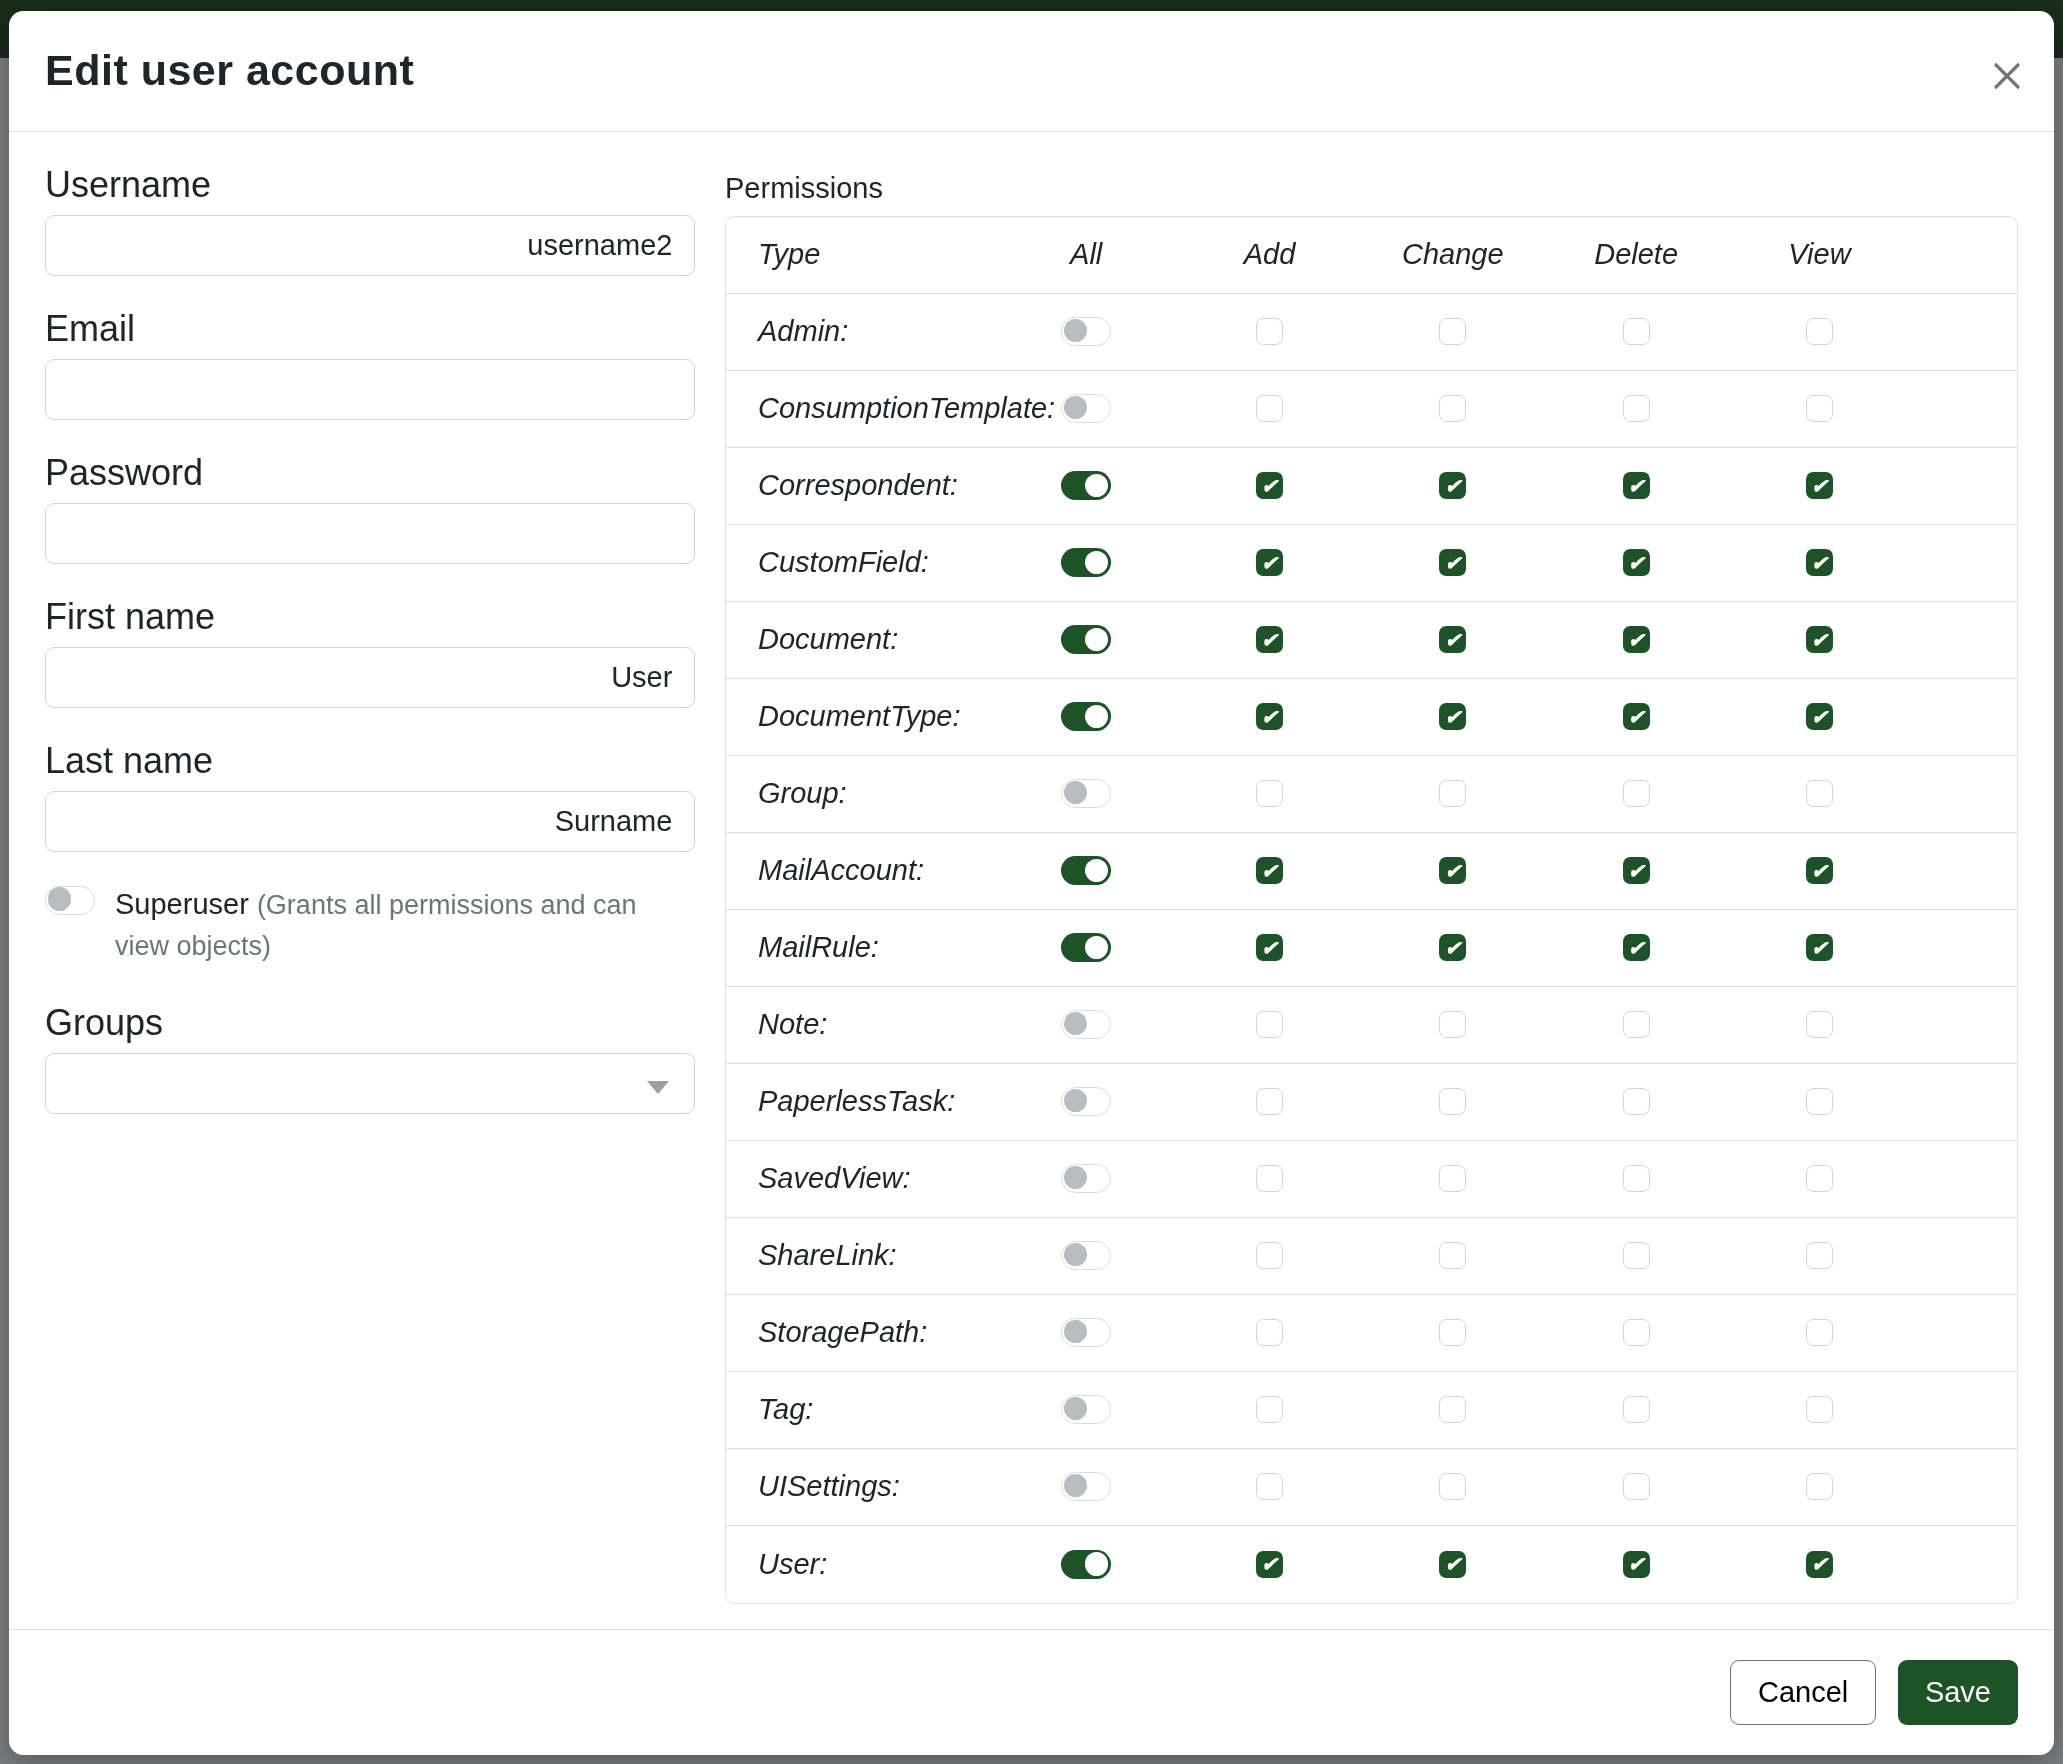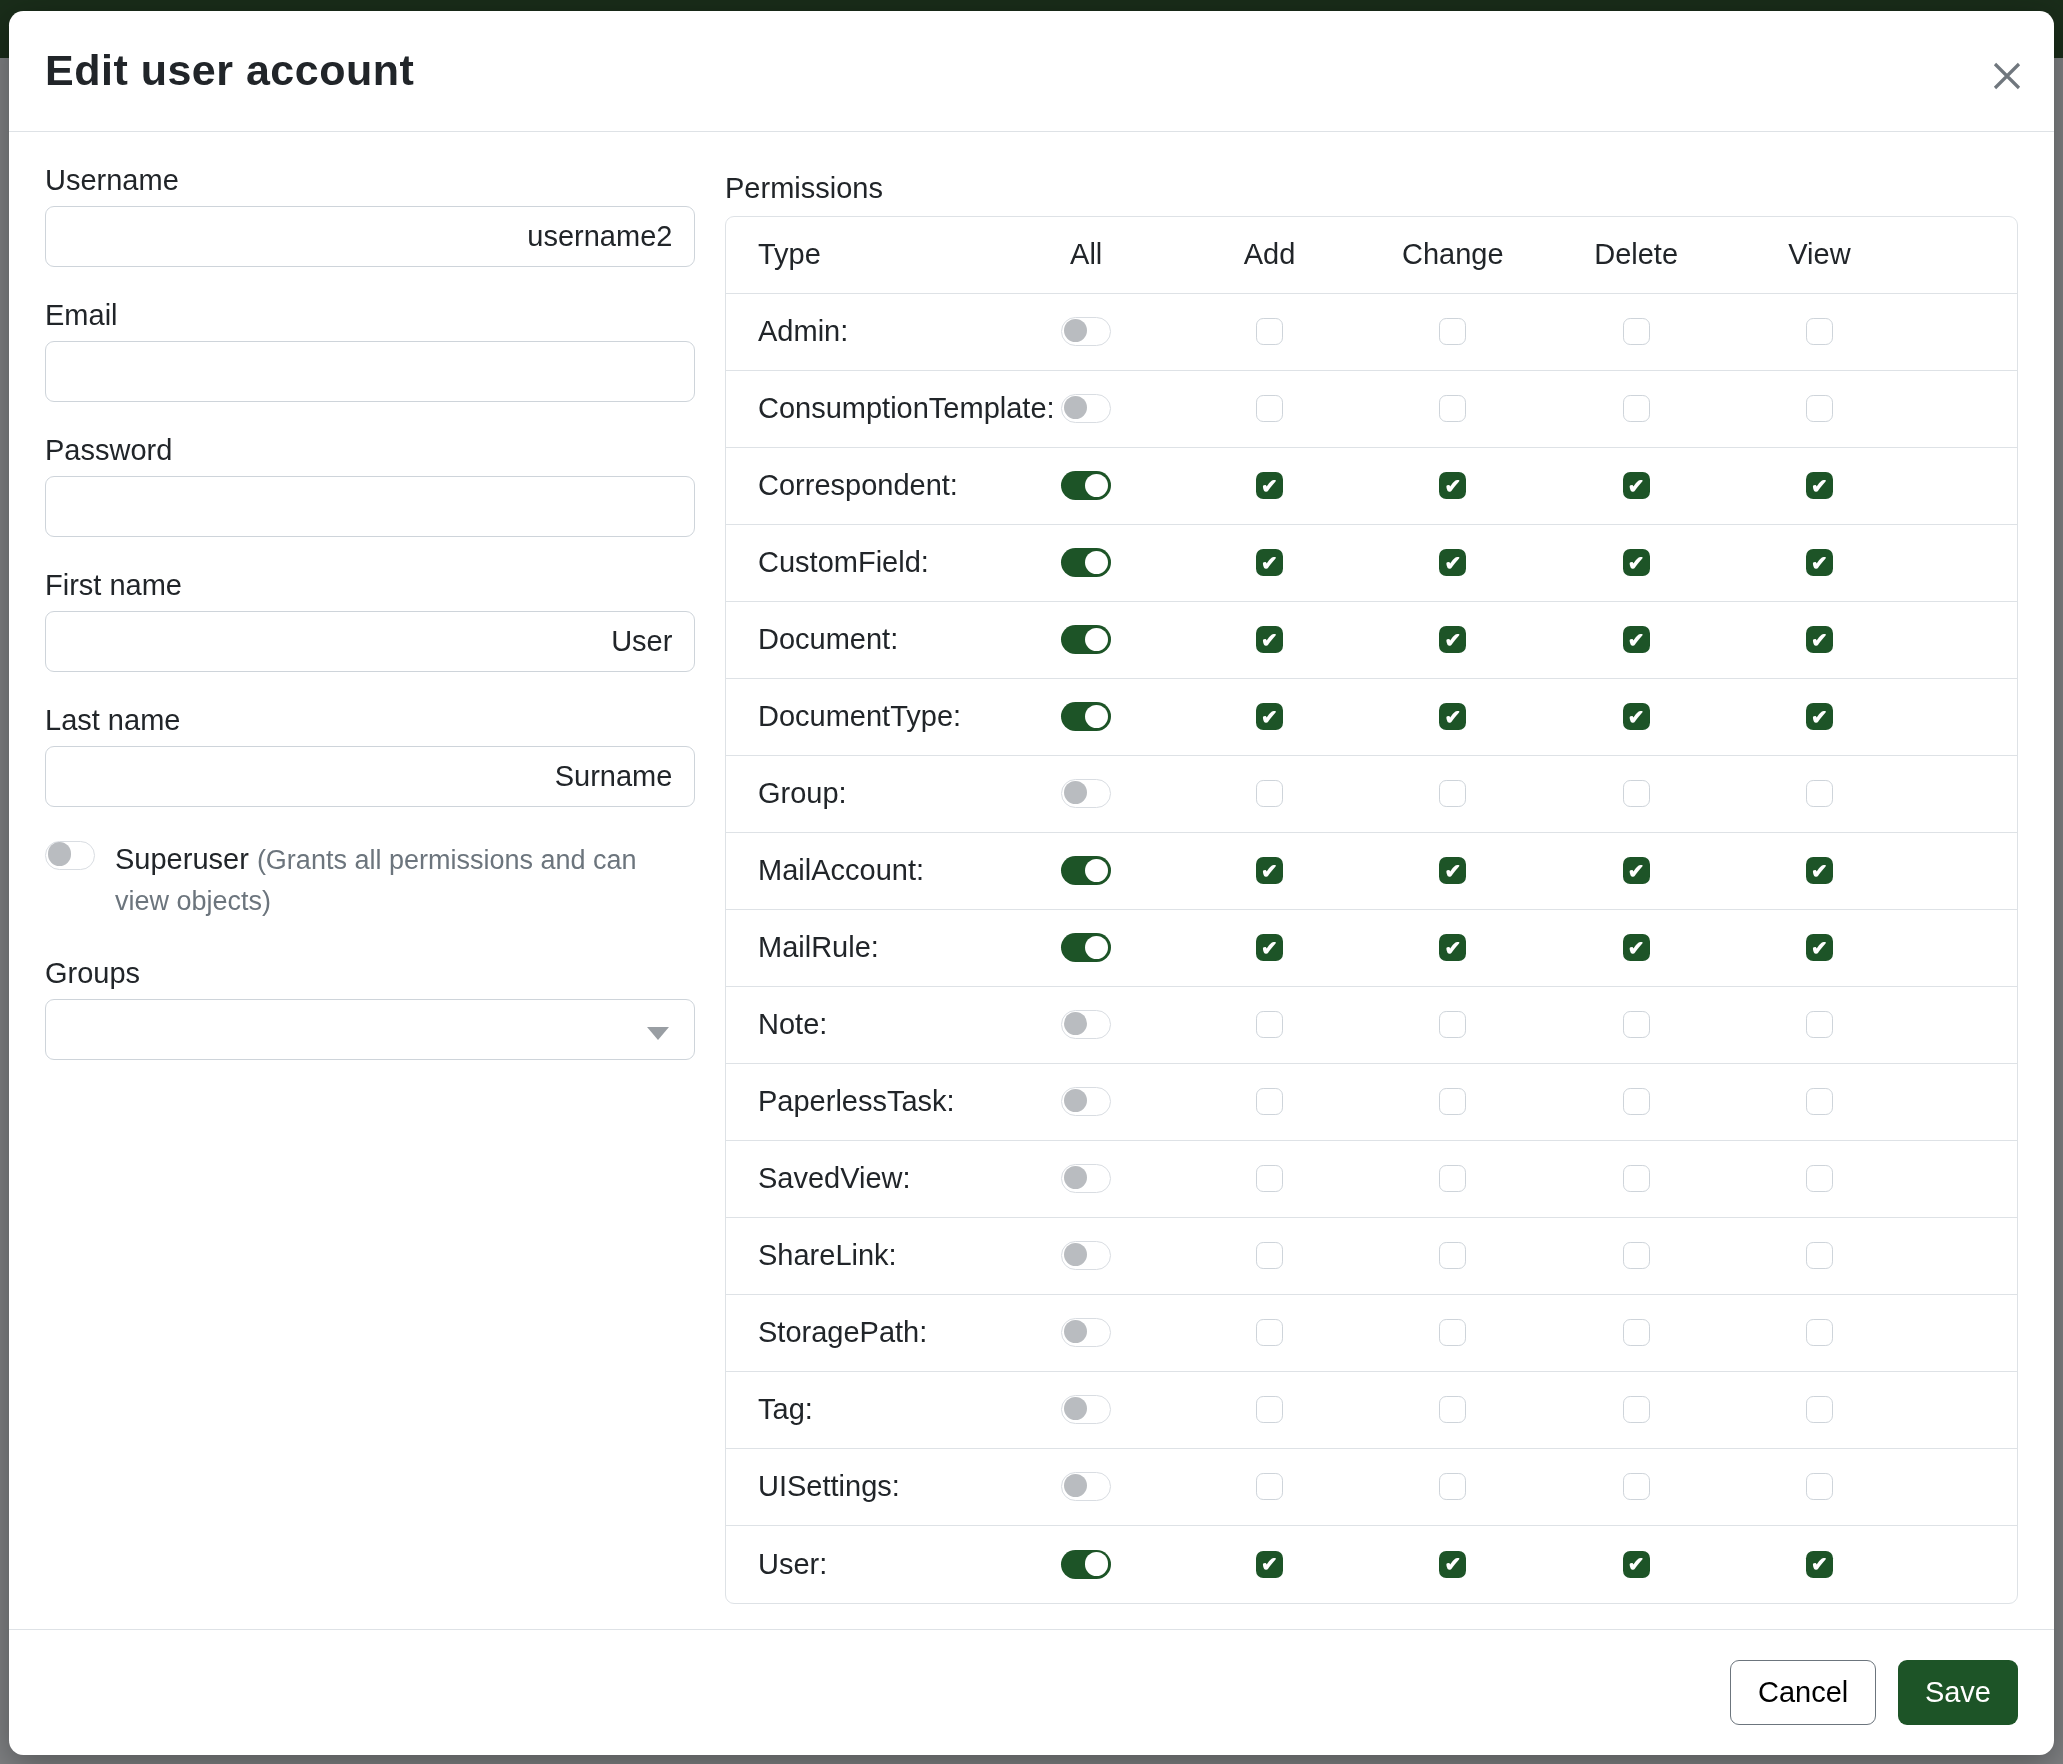--- a/index.html
+++ b/index.html
@@ -20,21 +20,21 @@
   .modal-title { font-size:43px; font-weight:600; letter-spacing:0.5px; }
   .close-btn { position:absolute; right:27px; top:45px; width:40px; height:40px;
     background:none; border:none; cursor:pointer; padding:3.6px; }
   .close-btn svg { width:32px; height:32px; display:block; }
 
   .modal-body { flex:1 1 auto; display:flex; padding:32px 36px 0 36px; overflow:hidden; }
 
   
   .col-left { width:650px; flex:0 0 650px; }
   .field { margin-bottom:32px; }
-  .field-label { font-size:29px; margin-bottom:9px; display:block; }
+  .field-label { font-size:36px; margin-bottom:9px; display:block; }
   .text-input { width:650px; height:61px; border:1.8px solid #ced4da; border-radius:9px;
     font-size:29px; padding:0 21.6px; color:#212529; outline:none;
     font-family:"Liberation Sans", sans-serif; background:#fff;text-align:right; }
   .select-box { position:relative; width:650px; height:61px; border:1.8px solid #ced4da;
     border-radius:9px; background:#fff; }
   .caret { position:absolute; right:25px; top:27px; width:0; height:0;
     border-left:11.7px solid transparent; border-right:11.7px solid transparent;
     border-top:13.5px solid #999ea3; }
 
   
@@ -52,21 +52,21 @@
   .muted-note { color:#6c757d; font-size:27px; }
 
   .groups-field { margin-top:36px; }
 
   
   .col-right { flex:1 1 auto; margin-left:30px; }
   .perm-label { font-size:29px; margin-bottom:10.8px; display:block;margin-top:8px; }
   .perm-card { border:1.8px solid #dee2e6; border-radius:9px; overflow:hidden; background:#fff; }
   .perm-grid-row { display:grid;
     grid-template-columns:20.8% 14.2% 14.2% 14.2% 14.2% 14.2% 1fr;
-    height:77px; align-items:center; border-bottom:1.8px solid #dee2e6; }
+    height:77px; align-items:center; border-bottom:1.8px solid #dee2e6;font-style:italic; }
   .perm-grid-row:last-child { border-bottom:none; }
   .perm-head { font-size:29px; }
   .cell-type { padding-left:32px; font-size:29px; }
   .cell-center { display:flex; justify-content:center; align-items:center; }
 
   
   .checkbox { width:27px; height:27px; border-radius:7.2px; display:flex;
     align-items:center; justify-content:center; cursor:pointer;
     border:1.8px solid #ced4da; background:#fff;
     color:#ffffff; font-size:20px; font-weight:bold; line-height:1; }

